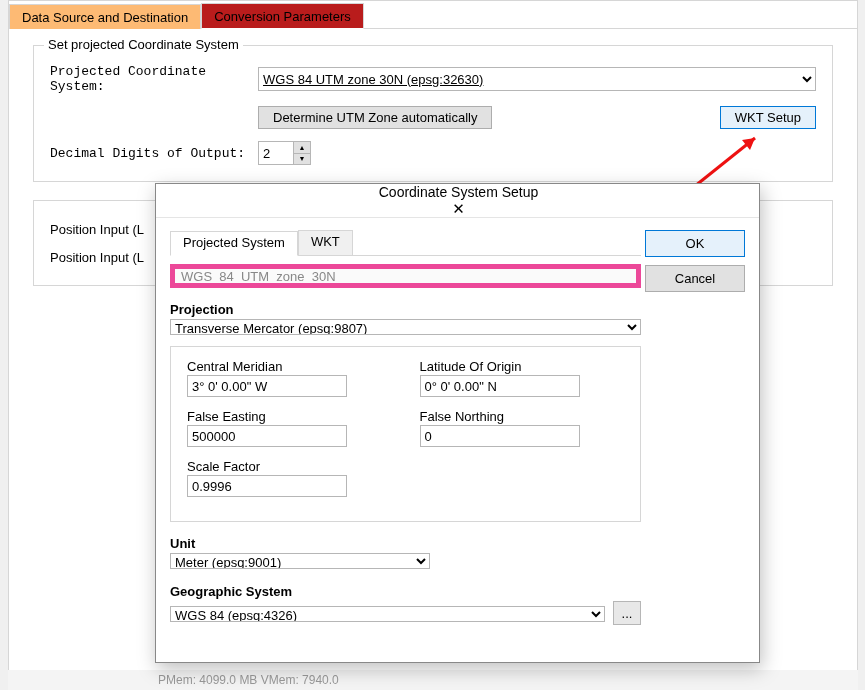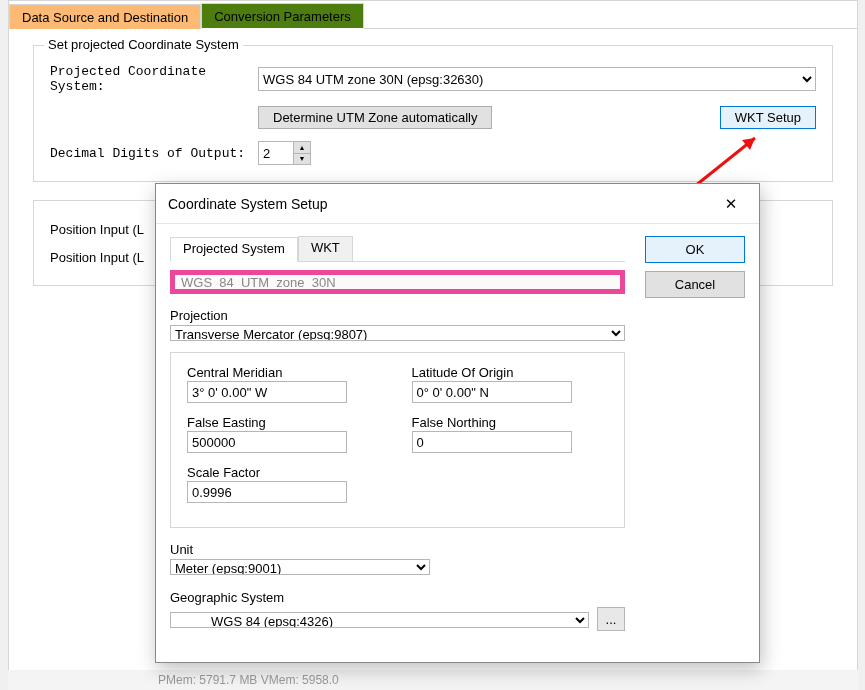--- a/index.html
+++ b/index.html
@@ -38,21 +38,21 @@
     border-bottom: none;
     position: relative;
     top: 1px;
     cursor: default;
   }
   .tab.inactive {
     background: #fdba74;
     border-color: #d6d6d6;
   }
   .tab.active {
-    background: #4d7c0f;
+    background: #b91c1c;
     border: 1px solid #d6d6d6;
     border-bottom: 1px solid #fff;
   }
   .bg-content {
     padding: 16px 24px;
     position: relative;
   }
   .fieldset {
     border: 1px solid #d6d6d6;
     padding: 18px 16px 16px 16px;
@@ -68,20 +68,21 @@
   }
   .row { display: flex; align-items: center; gap: 10px; margin-bottom: 12px; }
   .row:last-child { margin-bottom: 0; }
   .lbl { width: 198px; font-family: Liberation Mono, monospace; }
   select.wide {
     flex: 1;
     height: 24px;
     font: inherit;
     border: 1px solid #b6b6b6;
     background: #fff;
+    text-decoration: underline;
   }
   button.win {
     font: inherit;
     padding: 3px 14px;
     background: #e1e1e1;
     border: 1px solid #adadad;
     cursor: default;
   }
   button.win.highlight {
     border: 1.5px solid #0078d7;
@@ -131,35 +132,36 @@
     position: absolute;
     left: 155px; top: 183px;
     width: 605px;
     height: 480px;
     background: #fff;
     border: 1px solid #888;
     box-shadow: 2px 6px 18px rgba(0,0,0,0.25);
     z-index: 10;
   }
   .titlebar {
-    height: 40px;
+    height: 34px;
     display: flex; align-items: center; justify-content: space-between;
     padding: 0 10px 0 12px;
     border-bottom: 1px solid #e5e5e5;
     font-size: 14px;
+    flex-direction: column;
   }
   .closex {
     width: 36px; height: 28px;
     display: flex; align-items: center; justify-content: center;
     font-size: 15px;
   }
   .dlg-body {
     display: flex;
     padding: 12px 14px;
-    gap: 20px;
+    gap: 4px;
     height: calc(100% - 34px);
   }
   .dlg-left { flex: 1; }
   .dlg-right { width: 100px; display: flex; flex-direction: column; gap: 8px; }
   .dlg-right button.win {
     width: 100%;
     padding: 5px 0;
   }
 
   .dlg-tabs {
@@ -186,21 +188,21 @@
   .dlg-field {
     width: 100%;
     height: 24px;
     border: 5px solid #ec4899;
     background: #fafafa;
     color: #888;
     padding: 0 6px;
     font: inherit;
     margin-top: 8px;
   }
-  .section-label { margin-top: 14px; font-size: 13px; }
+  .section-label { margin-top: 14px; font-size: 13px; font-weight: bold; }
   select.dlg {
     height: 16px;
     border: 1px solid #b6b6b6;
     font: inherit;
     background: #fff;
     margin-top: 2px;
   }
   .proj-box {
     border: 1px solid #d6d6d6;
     margin-top: 10px;
@@ -340,27 +342,27 @@
         </div>
       </div>
 
       <div class="section-label">Unit</div>
       <select class="dlg" style="width:260px;">
         <option>Meter (epsg:9001)</option>
       </select>
 
       <div class="section-label">Geographic System</div>
       <div class="geo-row">
-        <select class="dlg" style="flex:1;padding-left:36px;">
+        <select class="dlg" style="flex:1;">
           <option>WGS 84 (epsg:4326)</option>
         </select>
         <div class="ellipsis-btn">...</div>
       </div>
     </div>
 
     <div class="dlg-right">
       <button class="win highlight">OK</button>
       <button class="win">Cancel</button>
     </div>
   </div>
 </div>
 
-<div class="statusbar">PMem: 5791.7 MB  VMem: 5958.0</div>
+<div class="statusbar">PMem: 4099.0 MB  VMem: 7940.0</div>
 
 </body></html>

